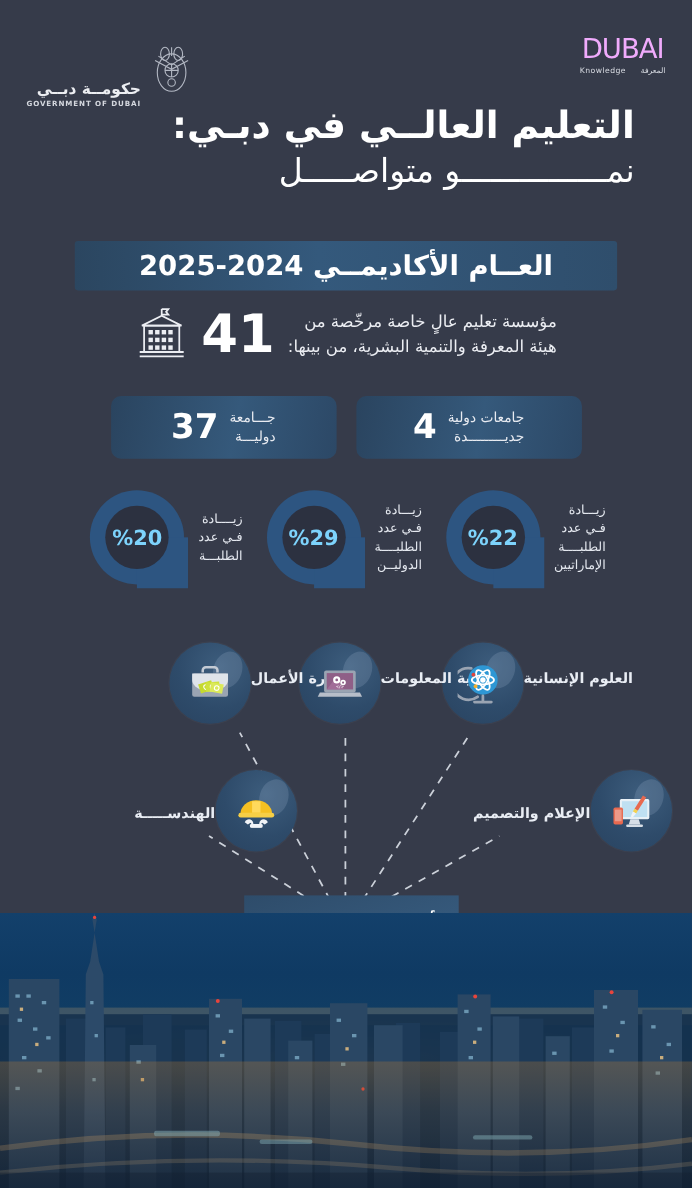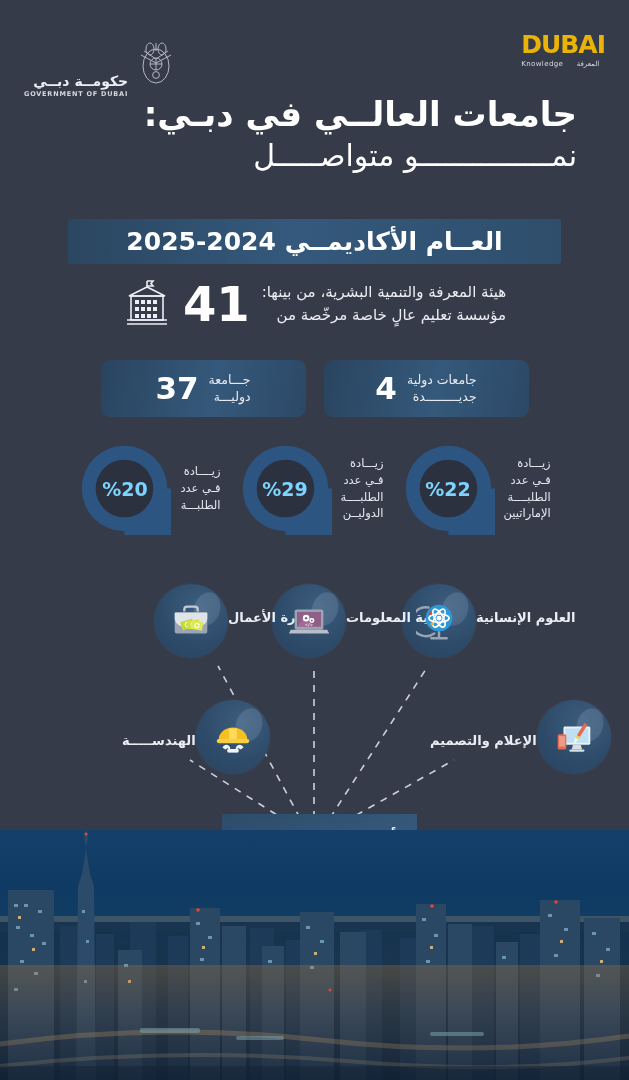--- a/index.html
+++ b/index.html
@@ -29,21 +29,21 @@
     text-align:right;color:#e9eaee;line-height:1.05;margin-top:46px;
   }
   .gov-ar{font-size:14px;font-weight:700;letter-spacing:1px;color:#eceef2;}
   .gov-en{font-size:6.5px;font-weight:700;letter-spacing:.8px;color:#d4d7de;margin-top:2px;}
   .gov-emblem{width:40px;height:48px;opacity:.85;}
 
   .dk-logo{
     position:absolute;right:24px;top:6px;text-align:center;direction:ltr;
   }
   .dk-word{
-    font-size:25px;font-weight:700;color:#eab308;letter-spacing:-1px;
+    font-size:25px;font-weight:400;color:#f0abfc;letter-spacing:-1px;
     line-height:1;position:relative;font-family:"DejaVu Sans",sans-serif;
   }
   .dk-sub{
     margin-top:3px;display:flex;justify-content:space-between;
     font-size:7px;color:#d9dce3;letter-spacing:.4px;width:78px;
   }
 
   
   .title-wrap{
     position:absolute;top:95px;right:0;left:0;
@@ -214,32 +214,32 @@
     <div class="dk-logo">
       <div class="dk-word">DUBAI</div>
       <div class="dk-sub">
         <span>Knowledge</span>
         <span>المعرفة</span>
       </div>
     </div>
   </div>
 
   <div class="title-wrap">
-    <div class="title-l1">جامعات العالــي في دبـي:</div>
+    <div class="title-l1">التعليم العالــي في دبـي:</div>
     <div class="title-l2">نمـــــــــــــــو متواصـــــل</div>
   </div>
 
   <div class="year-banner">
     <span>العــام الأكاديمــي 2024-2025</span>
   </div>
 
   <div class="row41">
     <div class="txt41">
+      <div>مؤسسة تعليم عالٍ خاصة مرخّصة من</div>
       <div>هيئة المعرفة والتنمية البشرية، من بينها:</div>
-      <div>مؤسسة تعليم عالٍ خاصة مرخّصة من</div>
     </div>
     <div class="num41">41</div>
     <span class="bank-icon">
       <svg viewBox="0 0 48 52" width="48" height="52">
         <g fill="none" stroke="#eceef3" stroke-width="1.6">
           <path d="M24 9 L6 18 h36 Z"></path>
           <rect x="8" y="18" width="32" height="24"></rect>
           <path d="M4 42 h40 M4 46 h40"></path>
           <path d="M24 9 V3 M24 3 h6 l-2 2.5 2 2.5 h-6"></path>
         </g>

